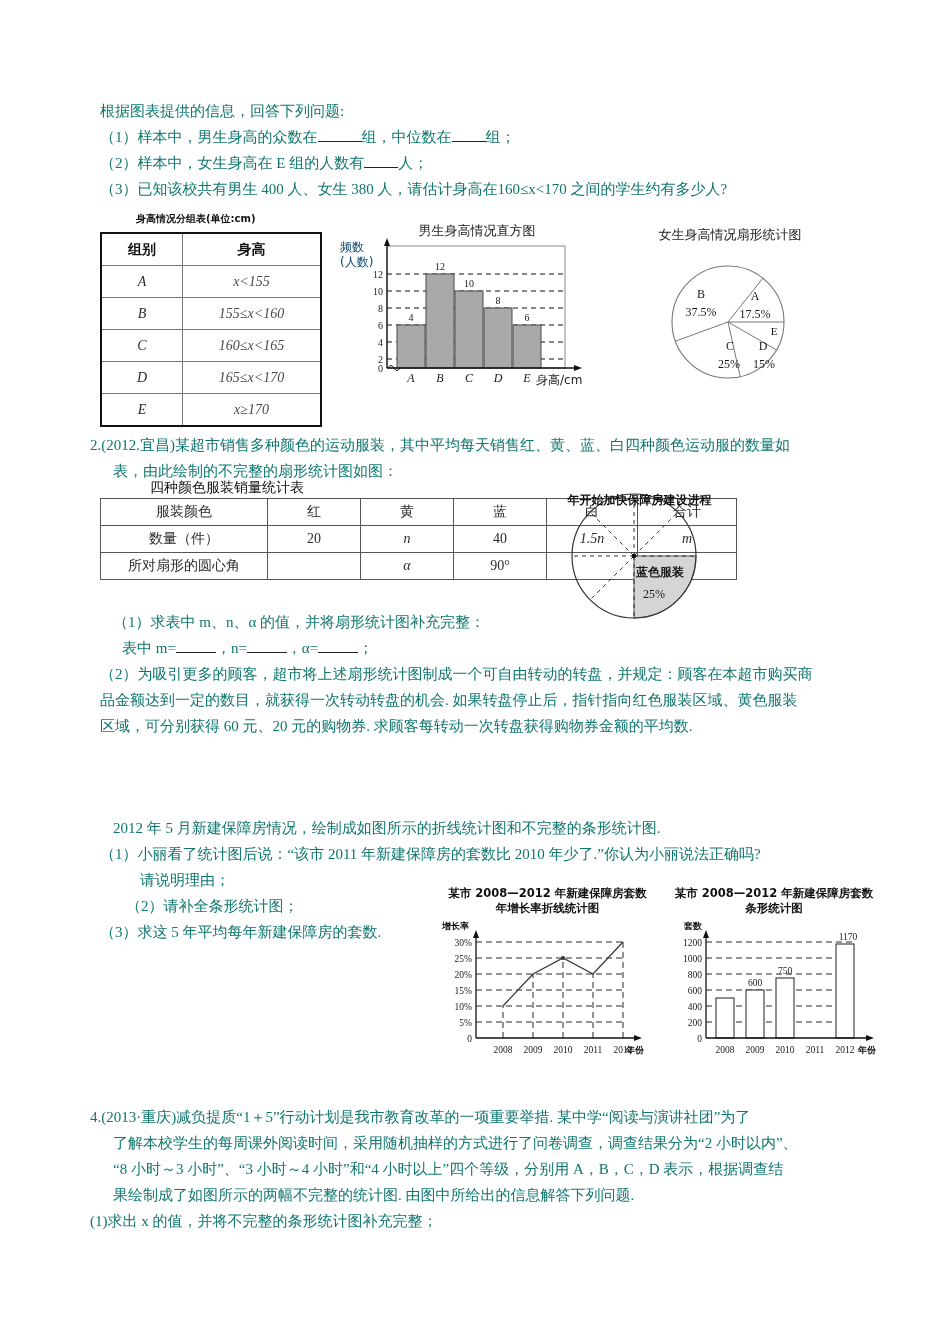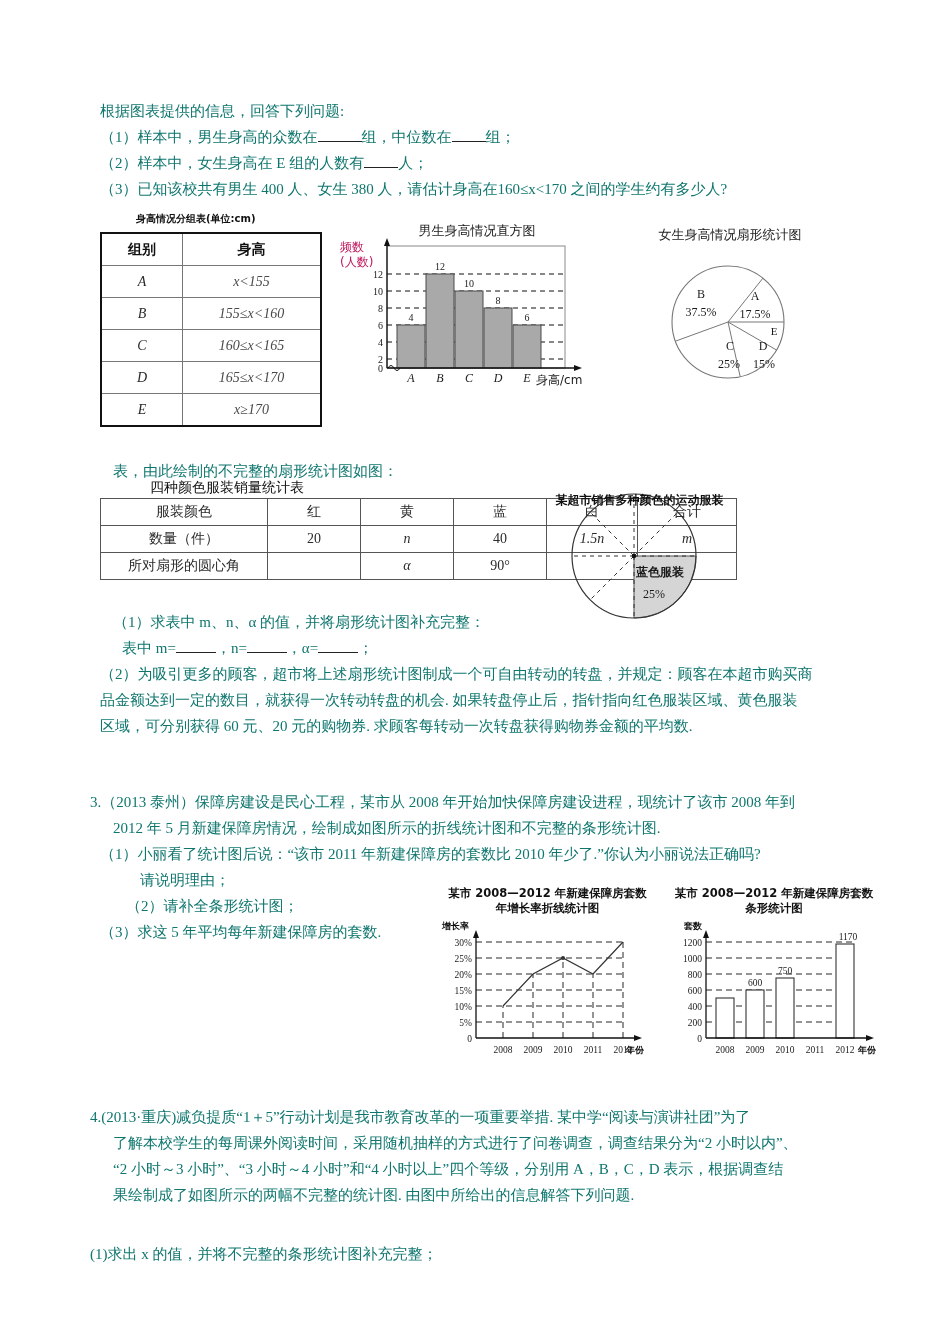--- a/index.html
+++ b/index.html
@@ -67,21 +67,21 @@
   table.t1 .rng { color: #4a4a4a; font-style: italic; }
 
   
   .chart1 { position: absolute; left: 340px; top: 222px; width: 250px; height: 175px; }
   .c1title {
     position: absolute; left: 42px; top: 0; width: 190px; text-align: center;
     font-family: Liberation Serif, serif; font-size: 13px; color: #222;
   }
   .c1ylab {
     position: absolute; left: 0px; top: 18px; width: 44px; text-align: left;
-    font-family: "DejaVu Sans", sans-serif; font-size: 12px; line-height: 15px; color: #be185d;
+    font-family: "DejaVu Sans", sans-serif; font-size: 12px; line-height: 15px; color: #0c4a6e;
   }
   .c1xlab {
     position: absolute; left: 196px; top: 150px;
     font-family: "DejaVu Sans", sans-serif; font-size: 12px; color: #222;
   }
 
   
   .pie1 { position: absolute; left: 610px; top: 226px; width: 240px; height: 170px; }
   .p1title {
     position: absolute; left: 0; top: 0; width: 240px; text-align: center;
@@ -257,20 +257,21 @@
       <text class="pielab" x="145" y="74" text-anchor="middle">A</text>
       <text class="pielab" x="145" y="92" text-anchor="middle">17.5%</text>
       <text class="pielab" x="120" y="124" text-anchor="middle">C</text>
       <text class="pielab" x="119" y="142" text-anchor="middle">25%</text>
       <text class="pielab" x="153" y="124" text-anchor="middle">D</text>
       <text class="pielab" x="154" y="142" text-anchor="middle">15%</text>
       <text class="pielab small" x="164" y="109" text-anchor="middle">E</text>
     </svg>
   </div>
 
+  <div class="txt" style="left:90px; top:432px;">2.(2012.宜昌)某超市销售多种颜色的运动服装，其中平均每天销售红、黄、蓝、白四种颜色运动服的数量如</div>
   <div class="txt" style="left:113px; top:458px;">表，由此绘制的不完整的扇形统计图如图：</div>
 
   <div class="t2title">四种颜色服装销量统计表</div>
   <div class="t2wrap">
     <table class="grid t2">
       <tbody>
           <tr>
         <td class="c0">服装颜色</td>
         <td class="c1">红</td>
         <td class="c2">黄</td>
@@ -292,21 +293,21 @@
         <td class="it">α</td>
         <td>90°</td>
         <td></td>
         <td>60°</td>
       </tr>
     </tbody>
       </table>
   </div>
 
   <div class="pie2">
-    <div class="p2title">某超市销售多种颜色的运动服装</div>
+    <div class="p2title">年开始加快保障房建设进程</div>
     <svg width="250" height="128">
       <g transform="translate(122,64)">
 
         <path d="M0,0 L62,0 A62,62 0 0,1 0,62 Z" fill="#d5d5d5" stroke="#555" stroke-width="1"></path>
         <circle cx="0" cy="0" r="62" fill="none" stroke="#333" stroke-width="1.2"></circle>
 
         <g stroke="#333" stroke-width="1" stroke-dasharray="4,4">
           <line x1="0" y1="0" x2="0" y2="-62"></line>
           <line x1="0" y1="0" x2="43.8" y2="-43.8"></line>
           <line x1="0" y1="0" x2="62" y2="0"></line>
@@ -323,21 +324,20 @@
   </div>
 
   <div class="txt" style="left:113px; top:609px;">（1）求表中 m、n、α 的值，并将扇形统计图补充完整：</div>
   <div class="txt" style="left:122px; top:635px;">
     <span>表中 m=</span><span class="blank b3"></span><span>，n=</span><span class="blank b3"></span><span>，α=</span><span class="blank b3"></span><span>；</span>
   </div>
   <div class="txt" style="left:100px; top:661px;">（2）为吸引更多的顾客，超市将上述扇形统计图制成一个可自由转动的转盘，并规定：顾客在本超市购买商</div>
   <div class="txt" style="left:100px; top:687px;">品金额达到一定的数目，就获得一次转动转盘的机会. 如果转盘停止后，指针指向红色服装区域、黄色服装</div>
   <div class="txt" style="left:100px; top:713px;">区域，可分别获得 60 元、20 元的购物券. 求顾客每转动一次转盘获得购物券金额的平均数.</div>
 
-  <div class="txt" style="left:90px; top:789px;">3.（2013 泰州）保障房建设是民心工程，某市从 2008 年开始加快保障房建设进程，现统计了该市 2008 年到</div>
   <div class="txt" style="left:113px; top:815px;">2012 年 5 月新建保障房情况，绘制成如图所示的折线统计图和不完整的条形统计图.</div>
   <div class="txt" style="left:100px; top:841px;">（1）小丽看了统计图后说：“该市 2011 年新建保障房的套数比 2010 年少了.”你认为小丽说法正确吗?</div>
   <div class="txt" style="left:140px; top:867px;">请说明理由；</div>
   <div class="txt" style="left:100px; top:893px;margin-left:26px;">（2）请补全条形统计图；</div>
   <div class="txt" style="left:100px; top:919px;">（3）求这 5 年平均每年新建保障房的套数.</div>
 
   <div class="chart3a">
     <div class="c3title">
       <div>某市 2008—2012 年新建保障房套数</div>
       <div>年增长率折线统计图</div>
@@ -432,17 +432,17 @@
       <text class="axtick2" x="67" y="167" text-anchor="middle">2008</text>
       <text class="axtick2" x="97" y="167" text-anchor="middle">2009</text>
       <text class="axtick2" x="127" y="167" text-anchor="middle">2010</text>
       <text class="axtick2" x="157" y="167" text-anchor="middle">2011</text>
       <text class="axtick2" x="187" y="167" text-anchor="middle">2012</text>
     </svg>
   </div>
 
   <div class="txt" style="left:90px; top:1104px;">4.(2013·重庆)减负提质“1＋5”行动计划是我市教育改革的一项重要举措. 某中学“阅读与演讲社团”为了</div>
   <div class="txt" style="left:113px; top:1130px;">了解本校学生的每周课外阅读时间，采用随机抽样的方式进行了问卷调查，调查结果分为“2 小时以内”、</div>
-  <div class="txt" style="left:113px; top:1156px;">“2 小时～3 小时”、“3 小时～4 小时”和“4 小时以上”四个等级，分别用 A，B，C，D 表示，根据调查结</div>
+  <div class="txt" style="left:113px; top:1156px;">“8 小时～3 小时”、“3 小时～4 小时”和“4 小时以上”四个等级，分别用 A，B，C，D 表示，根据调查结</div>
   <div class="txt" style="left:113px; top:1182px;">果绘制成了如图所示的两幅不完整的统计图. 由图中所给出的信息解答下列问题.</div>
-  <div class="txt" style="left:90px; top:1208px;margin-top:33px;">(1)求出 x 的值，并将不完整的条形统计图补充完整；</div>
+  <div class="txt" style="left:90px; top:1208px;">(1)求出 x 的值，并将不完整的条形统计图补充完整；</div>
 
 </div>
 
 </body></html>

